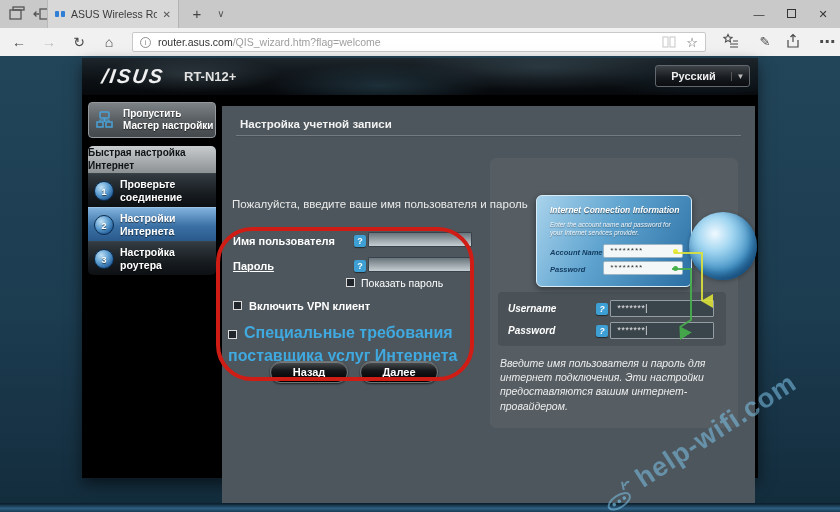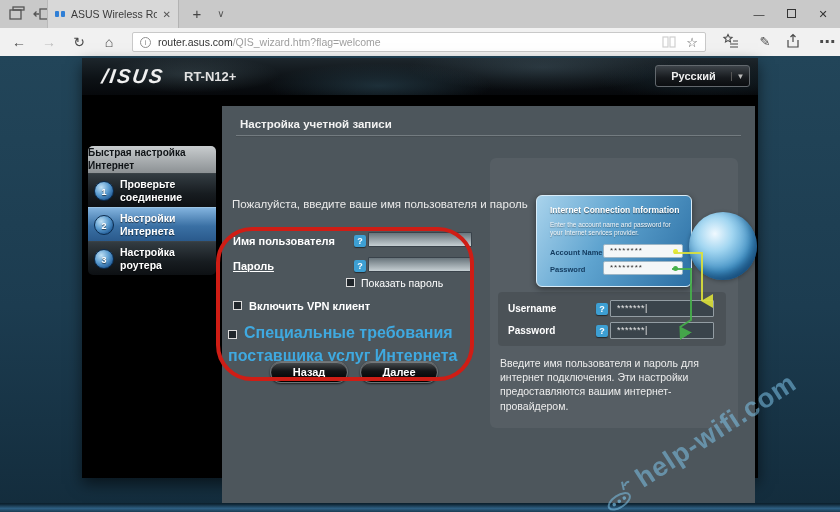--- a/index.html
+++ b/index.html
@@ -94,21 +94,21 @@
   .special-row { position:absolute; left:6px; top:215px; width:252px; font-size:16px; font-weight:bold;
       color:#3fa9e0; line-height:1.45; }
   .special-row .cbi { display:inline-block; width:9px; height:9px; background:#20262b; border:1.5px solid #dcdcdc;
       margin-right:7px; vertical-align:-1px; }
   .btn { position:absolute; width:78px; height:22px; border:1px solid #6e7376; border-radius:11px;
       background:linear-gradient(180deg,#4a4f52,#131517 45%,#000); color:#fff; font-size:11px; font-weight:bold;
       text-align:center; line-height:21px; box-shadow:0 1px 2px rgba(0,0,0,.6), inset 0 1px 0 rgba(255,255,255,.25); }
 
   
   .panel { position:absolute; left:268px; top:52px; width:248px; height:270px;
-      background:rgba(255,255,255,.05); border-radius:6px; }
+      background:rgba(255,255,255,.05); border-radius:6px;font-style:italic; }
   .card { position:absolute; left:46px; top:37px; width:156px; height:92px; border-radius:6px;
       background:linear-gradient(120deg,#a9d3ec,#5ea3cf 45%,#2b6ea3); border:1px solid #d8ecf8;
       box-shadow:0 2px 6px rgba(0,0,0,.45); }
   .globe { position:absolute; left:152px; top:16px; width:68px; height:68px; border-radius:50%;
       background:radial-gradient(circle at 38% 32%,#f0f9ff,#a2d6f1 28%,#4292c6 62%,#1b5e94 88%);
       box-shadow:inset -4px -6px 10px rgba(10,50,90,.55), 0 1px 4px rgba(0,0,0,.3); }
   .card-title { position:absolute; left:13px; top:9px; width:132px; font-size:8.5px; font-weight:bold;
       color:#fff; text-shadow:0 1px 1px rgba(0,0,0,.55); z-index:2; }
   .card-sub { position:absolute; left:13px; top:25px; width:126px; font-size:6.5px; color:#f2f6f9;
       line-height:1.3; z-index:2; text-shadow:0 1px 1px rgba(0,0,0,.35); }
@@ -203,20 +203,33 @@
     <div class="rheader">
       <span class="logo">/ISUS</span>
       <span class="model">RT-N12+</span>
       <div class="langbtn">
         <span class="lbl">Русский</span>
         <span class="arr">▼</span>
       </div>
     </div>
 
     <div class="sidebar">
+      <div class="skipbtn">
+        <span>
+          <svg width="22" height="20" viewBox="0 0 22 20">
+              <rect x="5" y="2" width="9" height="6" rx="1" fill="none" stroke="#4aa3d8" stroke-width="1.5"></rect>
+              <path d="M9.5 8 v4" stroke="#4aa3d8" stroke-width="1.5"></path>
+              <rect x="2" y="12" width="6" height="5" fill="none" stroke="#4aa3d8" stroke-width="1.5"></rect>
+              <rect x="11" y="12" width="6" height="5" fill="none" stroke="#4aa3d8" stroke-width="1.5"></rect>
+              <path d="M5 12 v-2 h9 v2" fill="none" stroke="#4aa3d8" stroke-width="1.2"></path>
+            </svg>
+        </span>
+        <span class="txt"><span>Пропустить</span><br>
+        <span>Мастер настройки</span></span>
+      </div>
 
       <div class="menu">
         <div class="menu-head">Быстрая настройка Интернет</div>
         <div class="mitem">
           <span class="mnum">1</span>
           <span class="mlabel">Проверьте соединение</span>
         </div>
         <div class="mitem active">
           <span class="mnum">2</span>
           <span class="mlabel">Настройки Интернета</span>

